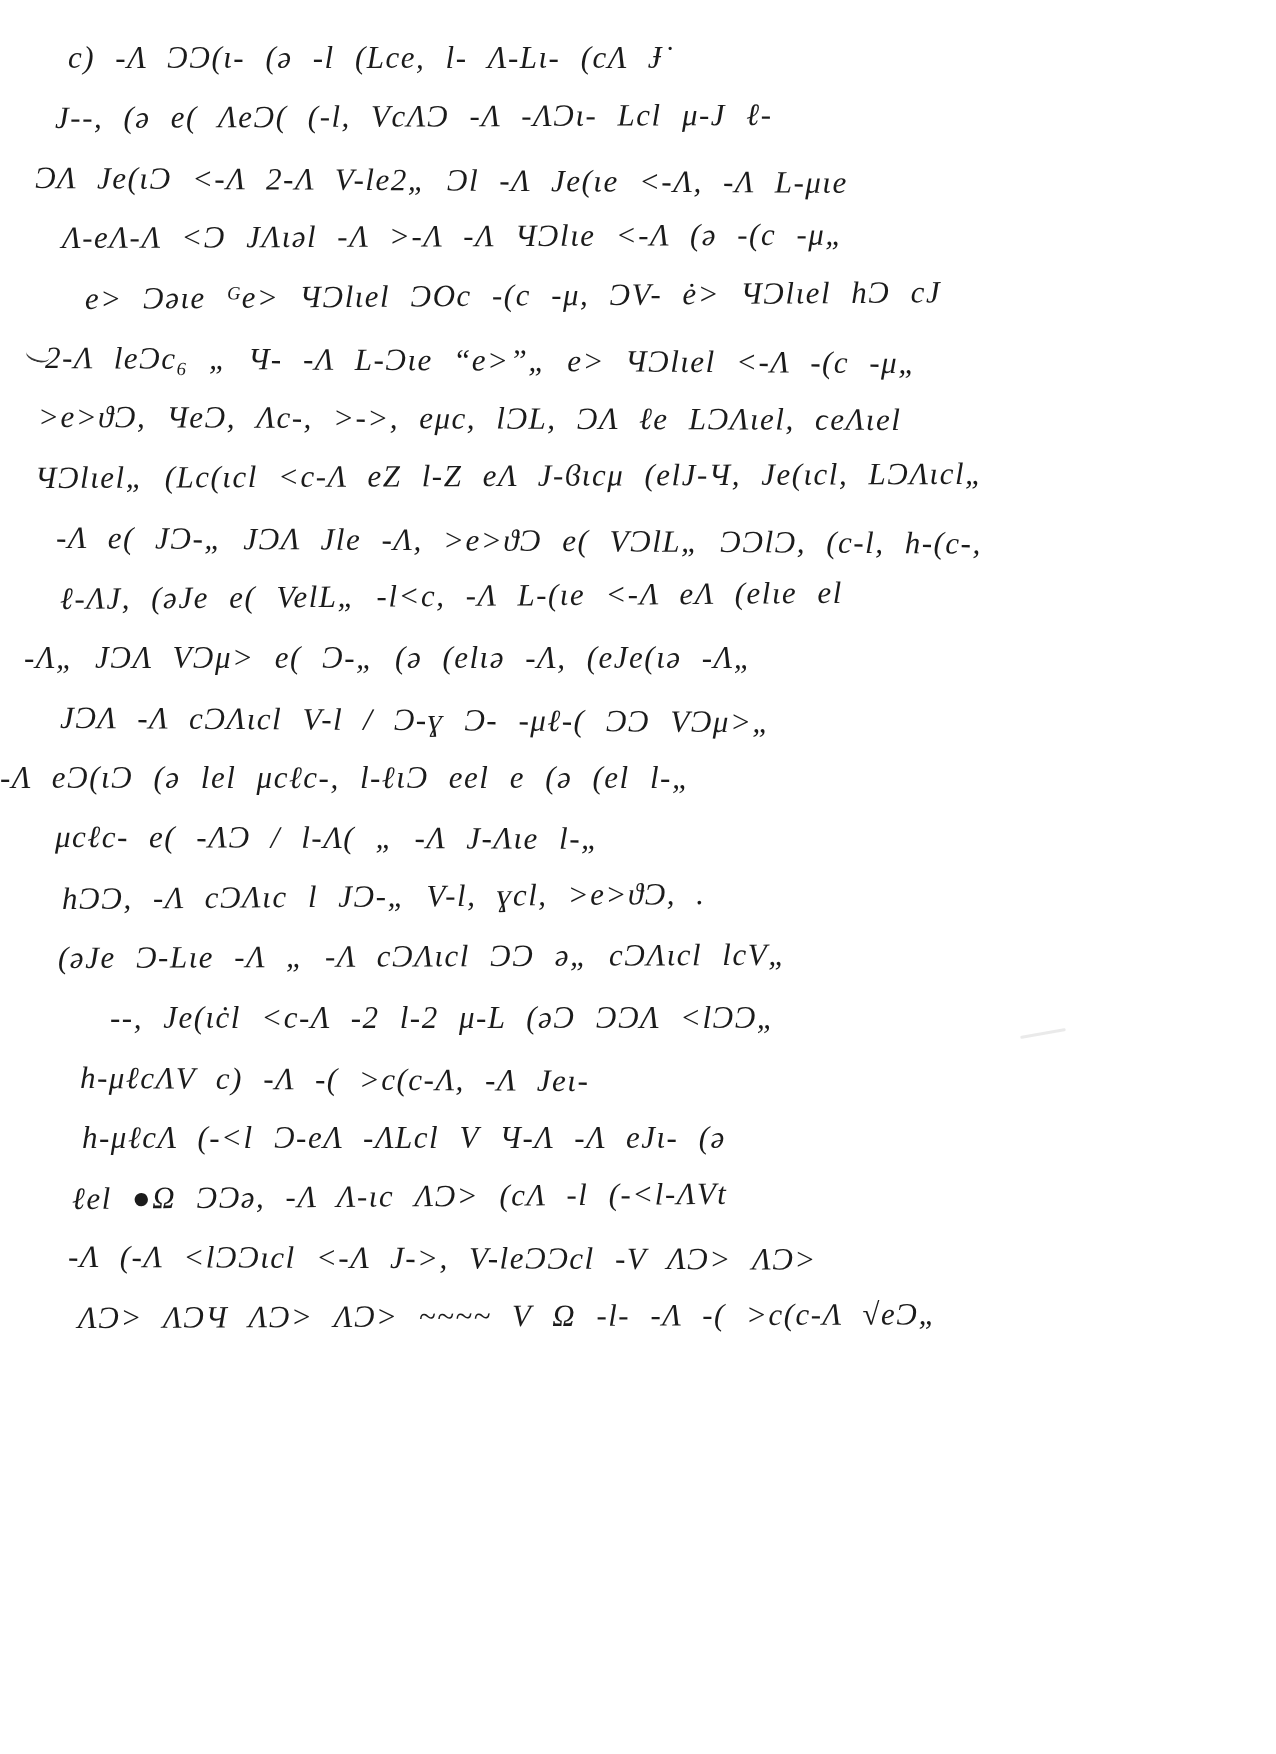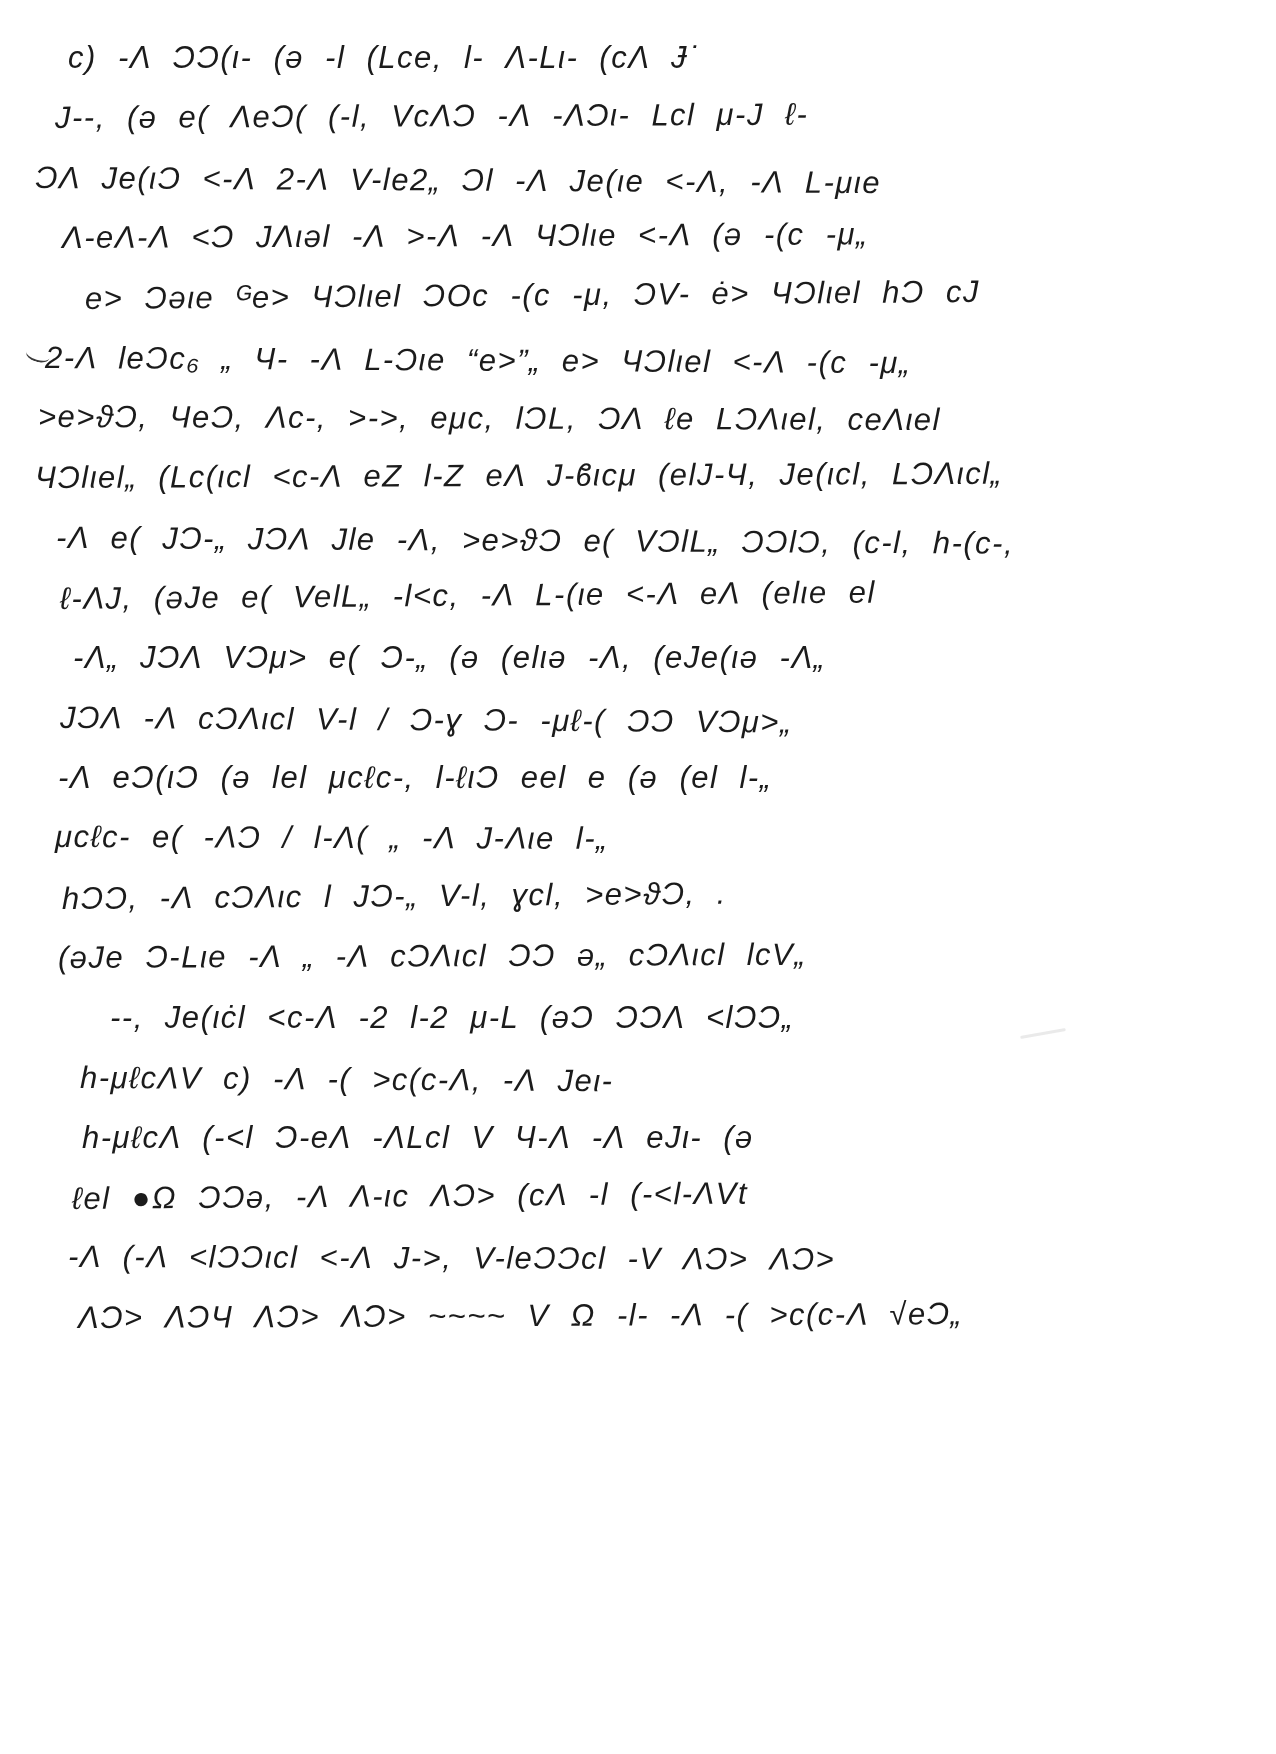--- a/index.html
+++ b/index.html
@@ -6,21 +6,21 @@
     margin: 0;
     padding: 0;
     background: #ffffff;
   }
   .page {
     position: relative;
     width: 1216px;
     height: 1754px;
     background: #ffffff;
     overflow: hidden;
-    font-family: Liberation Sans, sans-serif;
+    font-family: Liberation Serif, serif;
   }
   .handwriting {
     position: absolute;
     top: 28px;
     left: 0;
     right: 0;
   }
   .line {
     height: 60px;
     line-height: 60px;
@@ -71,23 +71,23 @@
       <div class="line" style="margin-left: 68px;">c) -Λ ƆƆ(ι- (ǝ -l (Lce, l- Λ-Lι- (cΛ Ɉ˙</div>
       <div class="line" style="margin-left: 55px;">J--, (ǝ e( ΛeƆ( (-l, VcΛƆ -Λ -ΛƆι- Lcl μ-J ℓ-</div>
       <div class="line" style="margin-left: 35px;">ƆΛ Je(ιƆ &lt;-Λ 2-Λ V-le2„ Ɔl -Λ Je(ιe &lt;-Λ, -Λ L-μιe</div>
       <div class="line" style="margin-left: 62px;">Λ-eΛ-Λ &lt;Ɔ JΛιǝl -Λ &gt;-Λ -Λ ЧƆlιe &lt;-Λ (ǝ -(c -μ„</div>
       <div class="line" style="margin-left: 85px;">e&gt;  Ɔǝιe ᴳe&gt; ЧƆlιel ƆOc -(c -μ, ƆV- ė&gt; ЧƆlιel hƆ cJ</div>
       <div class="line" style="margin-left: 45px;">2-Λ leƆc₆ „ Ч-  -Λ L-Ɔιe “e&gt;”„ e&gt; ЧƆlιel &lt;-Λ -(c -μ„</div>
       <div class="line" style="margin-left: 38px;">&gt;e&gt;ϑƆ, ЧeƆ, Λc-, &gt;-&gt;, eμc, lƆL, ƆΛ ℓe LƆΛιel, ϲeΛιel</div>
       <div class="line" style="margin-left: 35px;">ЧƆlιel„ (Lc(ιcl &lt;c-Λ eZ l-Z eΛ J-ϐιcμ (elJ-Ч, Je(ιcl, LƆΛιcl„</div>
       <div class="line" style="margin-left: 56px;">-Λ e( JƆ-„ JƆΛ Jle -Λ, &gt;e&gt;ϑƆ e( VƆlL„ ƆƆlƆ, (c-l, h-(c-,</div>
       <div class="line" style="margin-left: 60px;">ℓ-ΛJ, (ǝJe e( VelL„ -l&lt;c, -Λ L-(ιe &lt;-Λ eΛ (elιe el</div>
-      <div class="line" style="margin-left: 73px;">-Λ„ JƆΛ VƆμ&gt; e( Ɔ-„ (ǝ (elιǝ -Λ, (eJe(ιǝ -Λ„</div>
+      <div class="line" style="margin-left: 24px;">-Λ„ JƆΛ VƆμ&gt; e( Ɔ-„ (ǝ (elιǝ -Λ, (eJe(ιǝ -Λ„</div>
       <div class="line" style="margin-left: 60px;">JƆΛ -Λ cƆΛιcl V-l / Ɔ-ɣ Ɔ- -μℓ-( ƆƆ VƆμ&gt;„</div>
-      <div class="line" style="margin-left: 58px;">-Λ eƆ(ιƆ (ǝ lel μcℓc-, l-ℓιƆ eel e (ǝ (el l-„</div>
+      <div class="line" style="">-Λ eƆ(ιƆ (ǝ lel μcℓc-, l-ℓιƆ eel e (ǝ (el l-„</div>
       <div class="line" style="margin-left: 55px;">μcℓc- e( -ΛƆ / l-Λ( „ -Λ J-Λιe l-„</div>
       <div class="line" style="margin-left: 62px;">hƆƆ, -Λ cƆΛιc l JƆ-„  V-l, ɣcl, &gt;e&gt;ϑƆ, .</div>
       <div class="line" style="margin-left: 58px;">(ǝJe Ɔ-Lιe -Λ „ -Λ cƆΛιcl ƆƆ ǝ„ cƆΛιcl lcV„</div>
       <div class="line" style="margin-left: 110px;">--, Je(ιċl &lt;c-Λ -2 l-2 μ-L (ǝƆ ƆƆΛ &lt;lƆƆ„</div>
       <div class="line" style="margin-left: 80px;">h-μℓcΛV c) -Λ -( &gt;c(c-Λ, -Λ Jeι-</div>
       <div class="line" style="margin-left: 82px;">h-μℓcΛ (-&lt;l Ɔ-eΛ -ΛLcl V Ч-Λ -Λ eJι- (ǝ</div>
       <div class="line" style="margin-left: 72px;">ℓel ●Ω ƆƆǝ, -Λ Λ-ιc ΛƆ&gt; (cΛ -l (-&lt;l-ΛVt</div>
       <div class="line" style="margin-left: 68px;">-Λ (-Λ &lt;lƆƆιcl &lt;-Λ J-&gt;, V-leƆƆcl -V ΛƆ&gt; ΛƆ&gt;</div>
       <div class="line" style="margin-left: 78px;">ΛƆ&gt; ΛƆЧ ΛƆ&gt; ΛƆ&gt; ~~~~ V Ω -l- -Λ -( &gt;c(c-Λ √eƆ„</div>
     </div>

